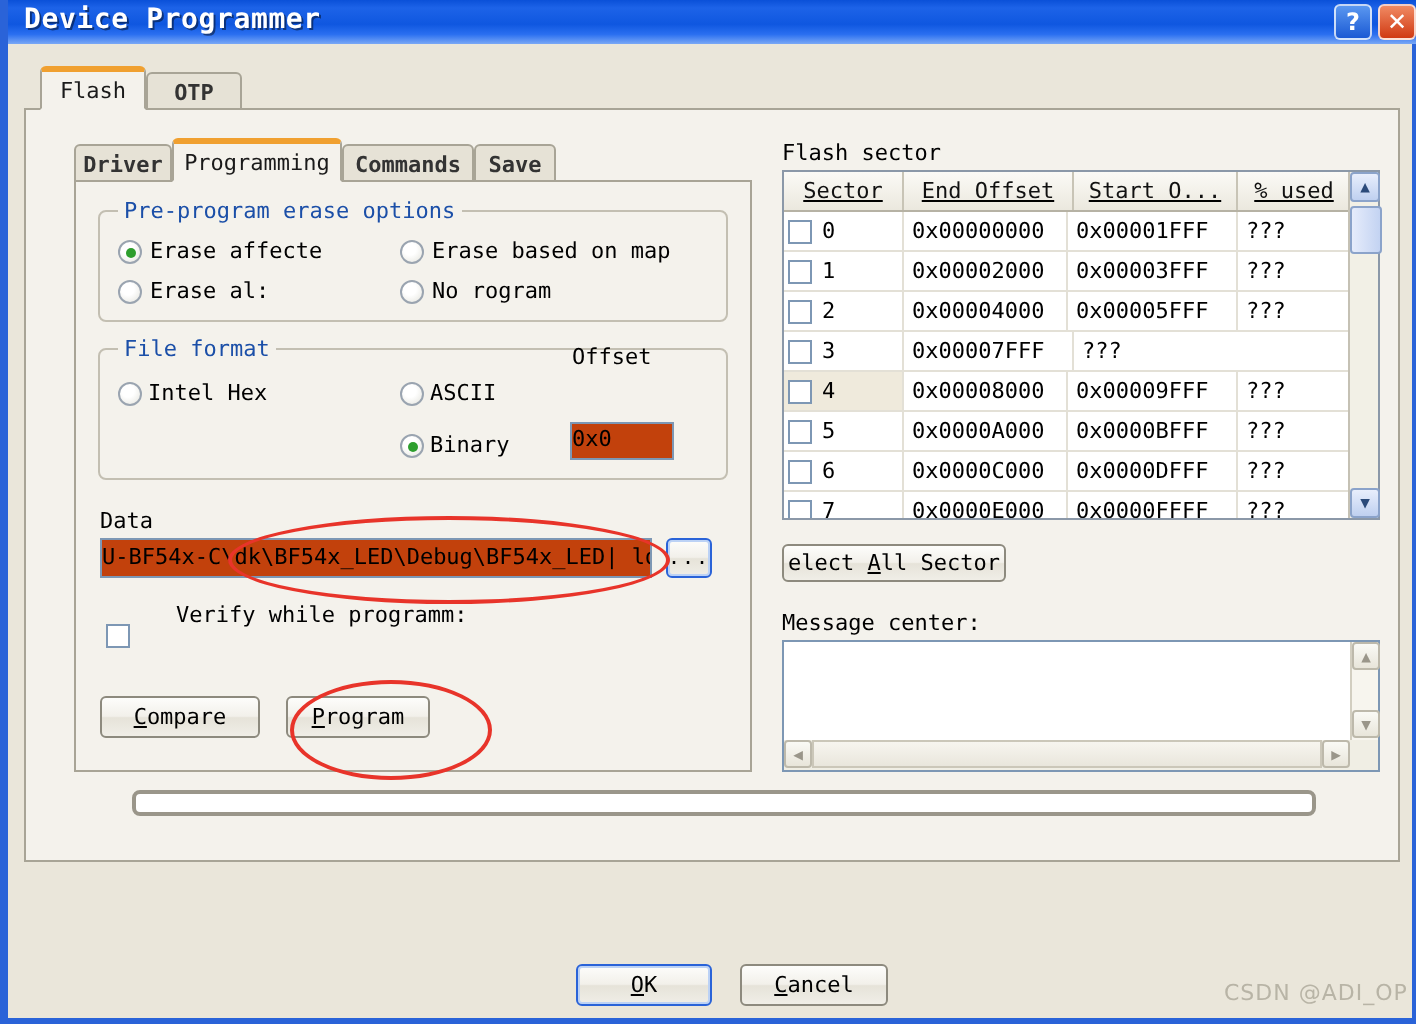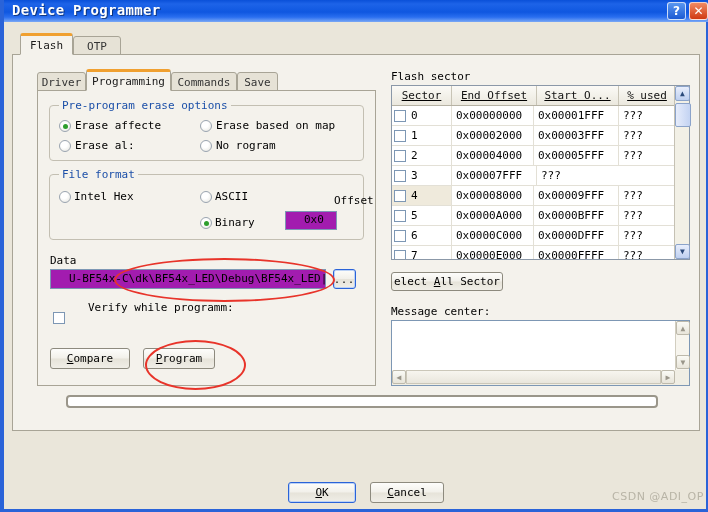--- a/index.html
+++ b/index.html
@@ -49,21 +49,21 @@
     text-align:center;
     color:#1a1a1a;
     font-family:"DejaVu Sans Mono", monospace;
   }
   .tab.active{
     background:#F4F2EC;
     border-bottom-color:#F4F2EC;
     border-top:3px solid #F0A030;
     z-index:5;
   }
-  .tab.inactive{background:#E6E2D6;color:#333;}
+  .tab.inactive{background:#E6E2D6;color:#333;font-weight:bold;}
 
   .panel{
     position:absolute;box-sizing:border-box;
     background:#F4F2EC;
     border:1px solid #a8a496;
   }
 
   
   .group{
     position:absolute;box-sizing:border-box;
@@ -93,24 +93,24 @@
     width:5px;height:5px;border-radius:50%;
     background:#2d9e2d;
   }
   .checkbox{
     position:absolute;width:12px;height:12px;
     background:#fff;border:1px solid #7d97b4;box-sizing:border-box;cursor:pointer;
   }
   
   .textbox{
     position:absolute;box-sizing:border-box;
-    background:#a21caf;border:1px solid #7d97b4;
+    background:#c2410c;border:1px solid #7d97b4;
     font-family:"DejaVu Sans Mono", monospace;
     font-size:11px;color:#000;
-    padding:1px 18px;line-height:14px;
+    padding:1px 0;line-height:14px;
     overflow:hidden;white-space:nowrap;
   }
   
   .btn{
     position:absolute;box-sizing:border-box;
     background:linear-gradient(180deg,#fdfdfb 0%,#f2f0ea 48%,#e6e3d9 52%,#f0eee7 100%);
     border:1px solid #8d8a7e;border-radius:3px;
     font-family:"DejaVu Sans Mono", monospace;
     font-size:11px;color:#000;text-align:center;cursor:pointer;
     display:flex;align-items:center;justify-content:center;
@@ -259,21 +259,21 @@
 
   <div class="group" style="left:45px;top:174px;width:315px;height:66px;">
     <div class="group-title">File format</div>
   </div>
   <div class="radio" style="left:55px;top:191px;"></div>
   <div class="lbl" style="left:70px;top:190px;">Intel Hex</div>
   <div class="radio" style="left:196px;top:191px;"></div>
   <div class="lbl" style="left:211px;top:190px;">ASCII</div>
   <div class="radio on" style="left:196px;top:217px;"></div>
   <div class="lbl" style="left:211px;top:216px;">Binary</div>
-  <div class="lbl" style="left:282px;top:194px;margin-left:48px;">Offset</div>
+  <div class="lbl" style="left:282px;top:172px;">Offset</div>
   <div class="textbox" style="left:281px;top:211px;width:52px;height:19px;">0x0</div>
 
   <div class="lbl" style="left:46px;top:254px;">Data</div>
   <div class="textbox" style="left:46px;top:269px;width:276px;height:20px;line-height:16px;">U-BF54x-C\dk\BF54x_LED\Debug\BF54x_LED| ldr</div>
   <div class="btn focus" style="left:329px;top:269px;width:23px;height:20px;font-size:10px;letter-spacing:1px;">...</div>
 
   <div class="checkbox" style="left:49px;top:312px;"></div>
   <div class="lbl" style="left:65px;top:301px;margin-left:19px;">Verify while programm:</div>
 
   <div class="btn" style="left:46px;top:348px;width:80px;height:21px;">

